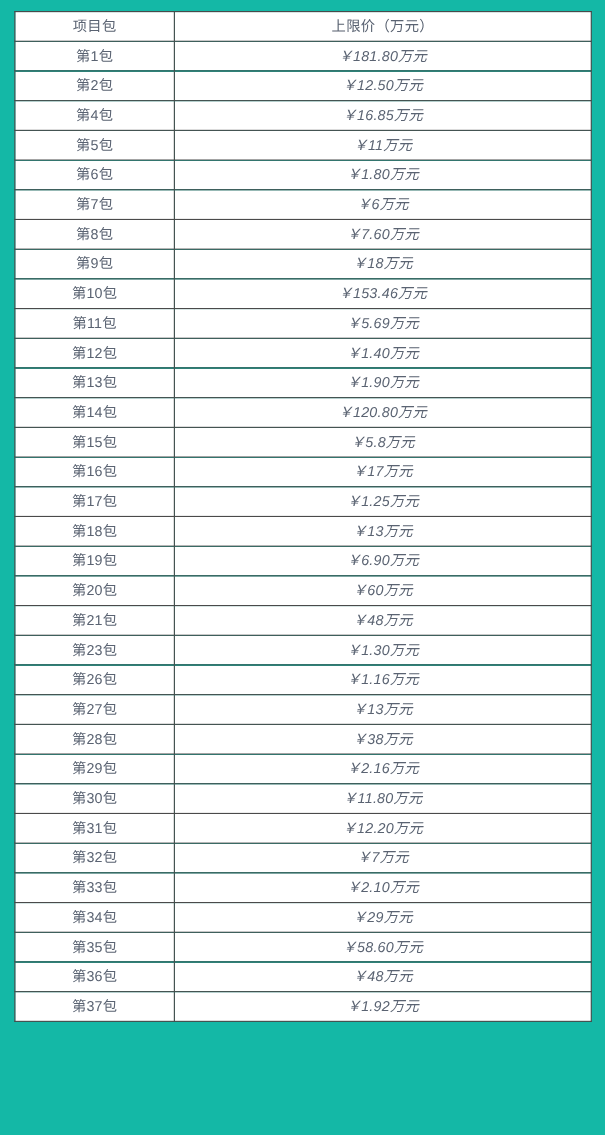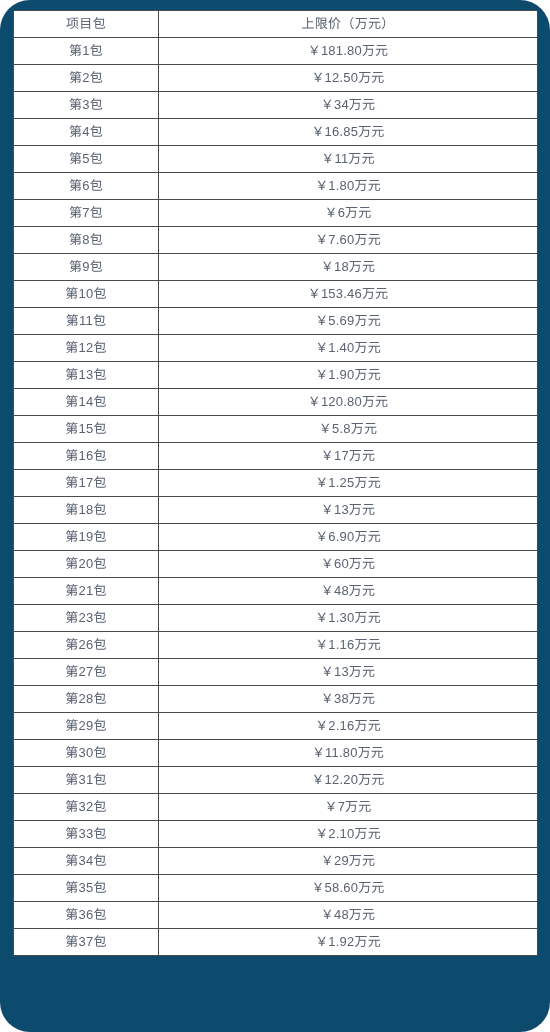--- a/index.html
+++ b/index.html
@@ -13,23 +13,22 @@
     height: 1032px;
     overflow: hidden;
     font-family: "Liberation Sans", "DejaVu Sans", sans-serif;
     -webkit-font-smoothing: antialiased;
   }
 
   .sheet {
     position: relative;
     width: 550px;
     height: 1032px;
-    background: #0c4a6e;
+    background: #14b8a6;
     box-sizing: border-box;
-    border-radius: 30px;
   }
 
   .table-wrap {
     position: absolute;
     left: 13px;
     top: 10px;
     width: 524px;
   }
 
   table.price-table {
@@ -63,20 +62,21 @@
     font-weight: normal;
     letter-spacing: 0.3px;
   }
 
   table.price-table tbody td.cell-pkg {
     letter-spacing: 0.2px;
   }
 
   table.price-table tbody td.cell-price {
     letter-spacing: 0.2px;
+    font-style: italic;
   }
 </style>
 </head>
 <body>
 
 <div class="sheet">
   <div class="table-wrap">
     <table class="price-table">
       <colgroup>
         <col class="col-pkg">
@@ -91,24 +91,20 @@
       <tbody id="table-body">
           <tr>
             <td class="cell-pkg">第1包</td>
             <td class="cell-price">￥181.80万元</td>
           </tr>
           <tr>
             <td class="cell-pkg">第2包</td>
             <td class="cell-price">￥12.50万元</td>
           </tr>
           <tr>
-            <td class="cell-pkg">第3包</td>
-            <td class="cell-price">￥34万元</td>
-          </tr>
-          <tr>
             <td class="cell-pkg">第4包</td>
             <td class="cell-price">￥16.85万元</td>
           </tr>
           <tr>
             <td class="cell-pkg">第5包</td>
             <td class="cell-price">￥11万元</td>
           </tr>
           <tr>
             <td class="cell-pkg">第6包</td>
             <td class="cell-price">￥1.80万元</td>

